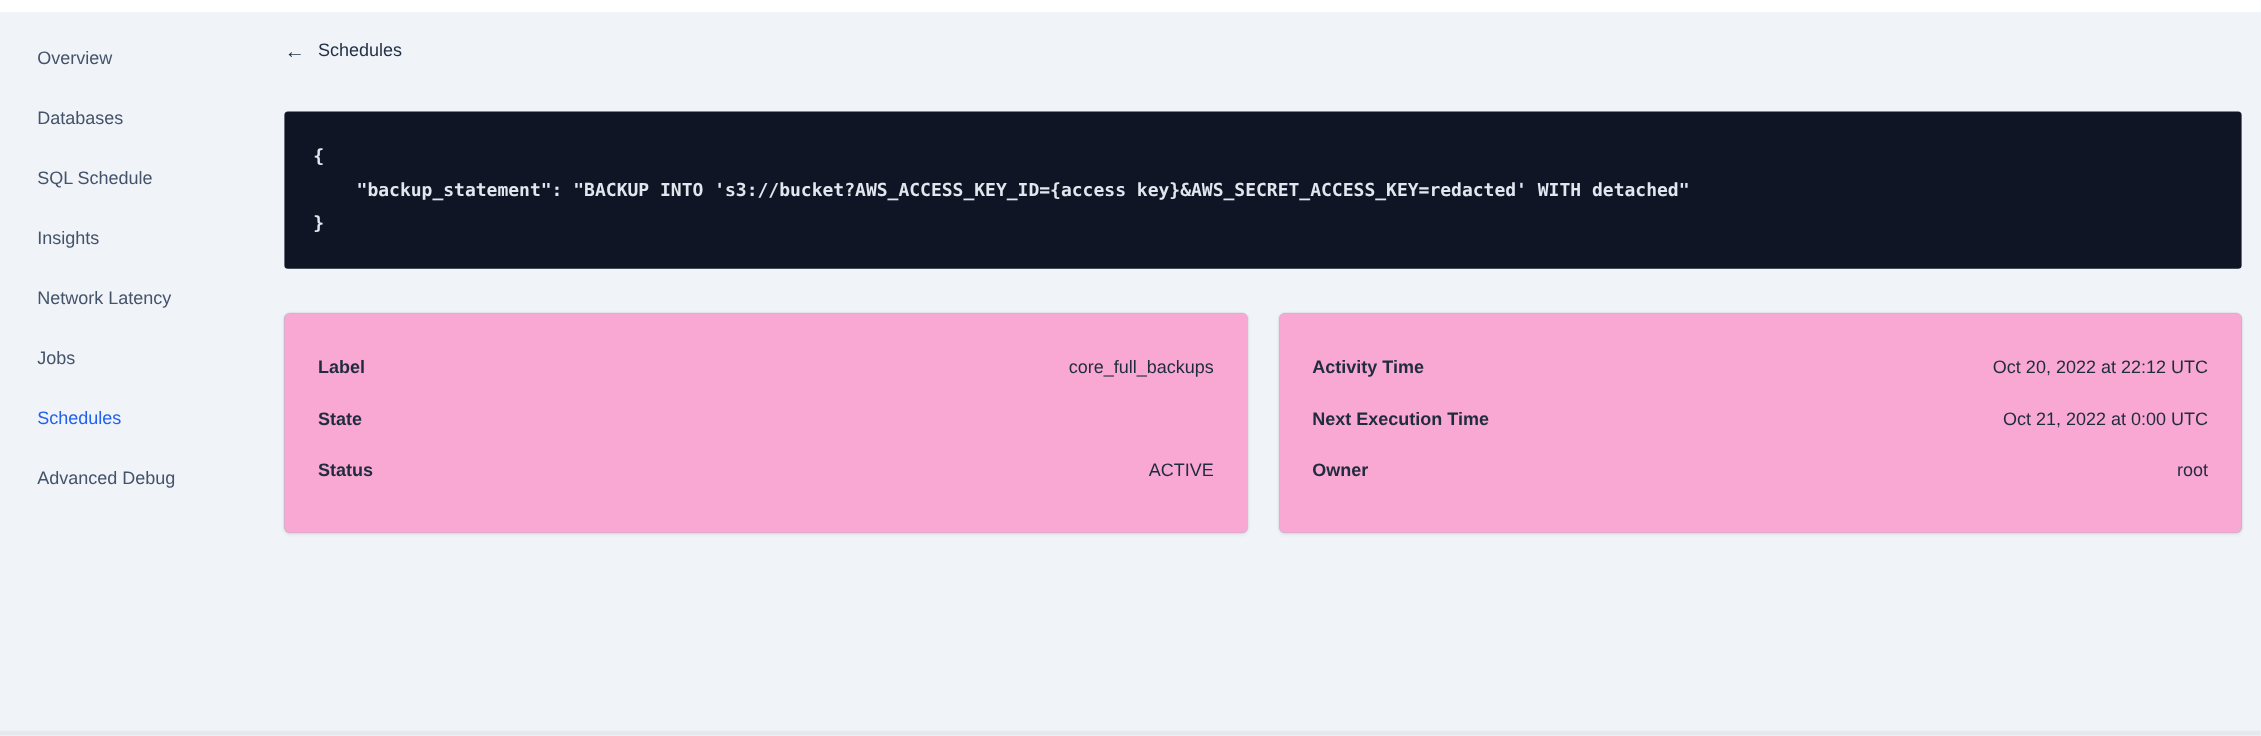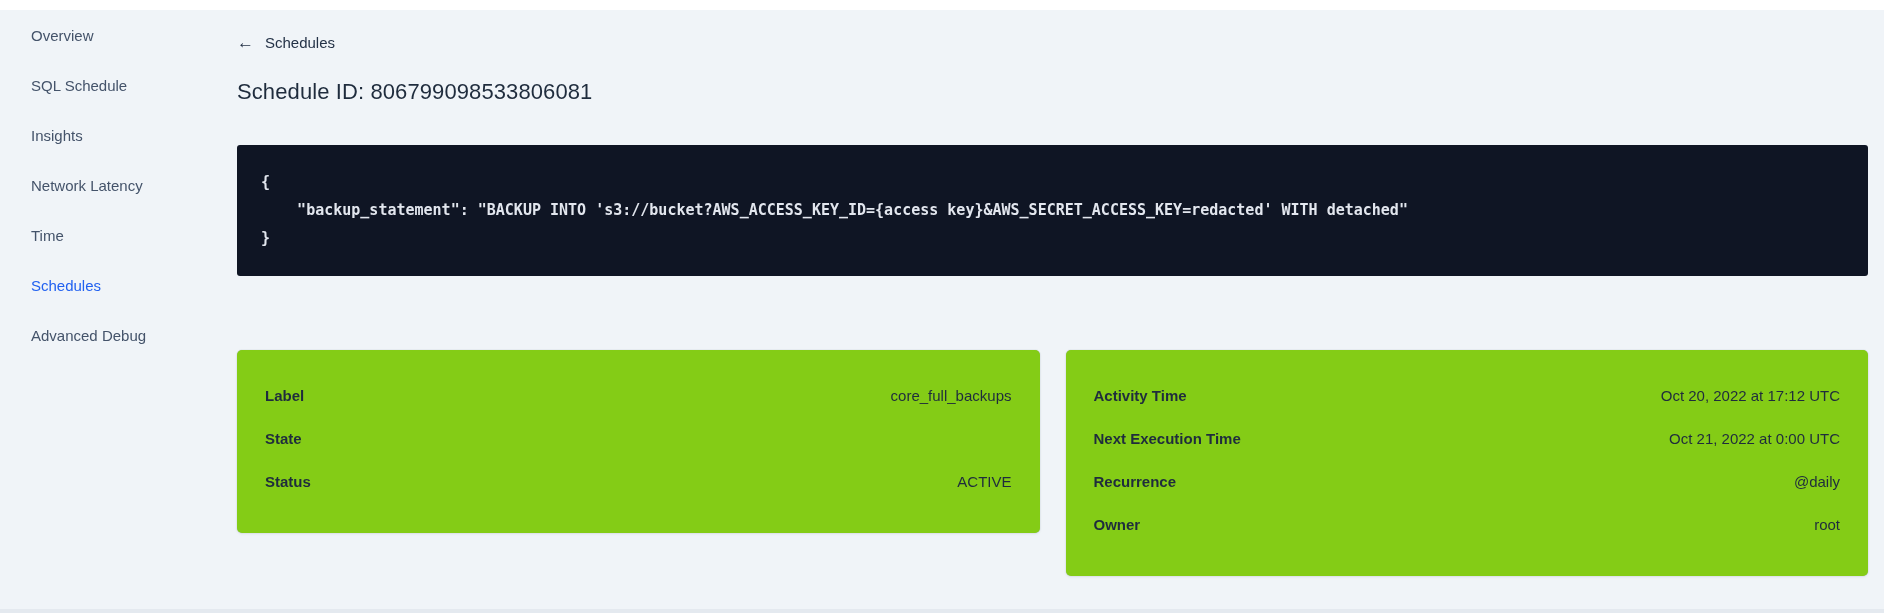--- a/index.html
+++ b/index.html
@@ -13,21 +13,21 @@
   *{box-sizing:border-box;}
   html,body{margin:0;padding:0;}
   body{
     width:1884px;height:613px;overflow:hidden;
     background:var(--page-bg);
     font-family:"Liberation Sans",sans-serif;
     color:var(--text-dark);
   }
   .topbar{height:10px;background:#ffffff;}
   .layout{display:flex;height:599px;}
-  .sidebar{width:215px;flex-shrink:0;padding-top:0;}
+  .sidebar{width:215px;flex-shrink:0;padding-top:13px;}
   .nav-item{
     height:50px;display:flex;align-items:center;
     padding:0 31px;font-size:15px;color:var(--text-slate);
     cursor:pointer;white-space:nowrap;
   }
   .nav-item.active{color:var(--accent-blue);}
   .main{flex:1;padding:0 16px 0 22px;}
   .back-row{
     margin-top:24px;display:inline-flex;align-items:center;gap:11px;
     font-size:15px;color:#243247;cursor:pointer;
@@ -46,58 +46,57 @@
     font-size:15px;font-weight:700;line-height:28px;
     white-space:pre;overflow:hidden;
     height:131px;
   }
   .cards{
     margin-top:37px;
     display:grid;grid-template-columns:1fr 1fr;gap:26px;
     align-items:start;
   }
   .card{
-    background:#84cc16;border-radius:5px;
+    background:#f9a8d4;border-radius:5px;
     box-shadow:0 0 1px rgba(67,90,111,0.45),0 1px 3px rgba(24,39,75,0.07);
     padding:24px 28px 30px 28px;
-    margin-top:37px;
   }
   .row{
     display:flex;justify-content:space-between;align-items:center;
     height:43px;font-size:15px;
   }
   .row-label{font-weight:bold;color:var(--text-dark);}
   .row-value{font-weight:400;color:var(--text-dark);text-align:right;}
   .bottom-strip{height:4px;background:#e4e9ef;}
 </style>
 </head>
 <body>
 
 <div class="topbar"></div>
 
 <div class="layout">
 
   <nav class="sidebar">
     <div class="nav-item">Overview</div>
+    <div class="nav-item">Databases</div>
     <div class="nav-item">SQL Schedule</div>
     <div class="nav-item">Insights</div>
     <div class="nav-item">Network Latency</div>
-    <div class="nav-item">Time</div>
+    <div class="nav-item">Jobs</div>
     <div class="nav-item active">Schedules</div>
     <div class="nav-item">Advanced Debug</div>
   </nav>
 
   <main class="main">
 
     <div class="back-row">
       <span class="back-arrow">←</span>
       <span>Schedules</span>
     </div>
 
-    <h1 class="page-title">Schedule ID: 806799098533806081</h1>
 
     <pre class="code">{
     "backup_statement": "BACKUP INTO 's3://bucket?AWS_ACCESS_KEY_ID={access key}&amp;AWS_SECRET_ACCESS_KEY=redacted' WITH detached"
 }</pre>
 
     <div class="cards">
 
       <section class="card">
         <div class="row">
           <span class="row-label">Label</span>
@@ -109,29 +108,25 @@
         </div>
         <div class="row">
           <span class="row-label">Status</span>
           <span class="row-value">ACTIVE</span>
         </div>
       </section>
 
       <section class="card">
         <div class="row">
           <span class="row-label">Activity Time</span>
-          <span class="row-value">Oct 20, 2022 at 17:12 UTC</span>
+          <span class="row-value">Oct 20, 2022 at 22:12 UTC</span>
         </div>
         <div class="row">
           <span class="row-label">Next Execution Time</span>
           <span class="row-value">Oct 21, 2022 at 0:00 UTC</span>
-        </div>
-        <div class="row">
-          <span class="row-label">Recurrence</span>
-          <span class="row-value">@daily</span>
         </div>
         <div class="row">
           <span class="row-label">Owner</span>
           <span class="row-value">root</span>
         </div>
       </section>
 
     </div>
   </main>
 </div>

